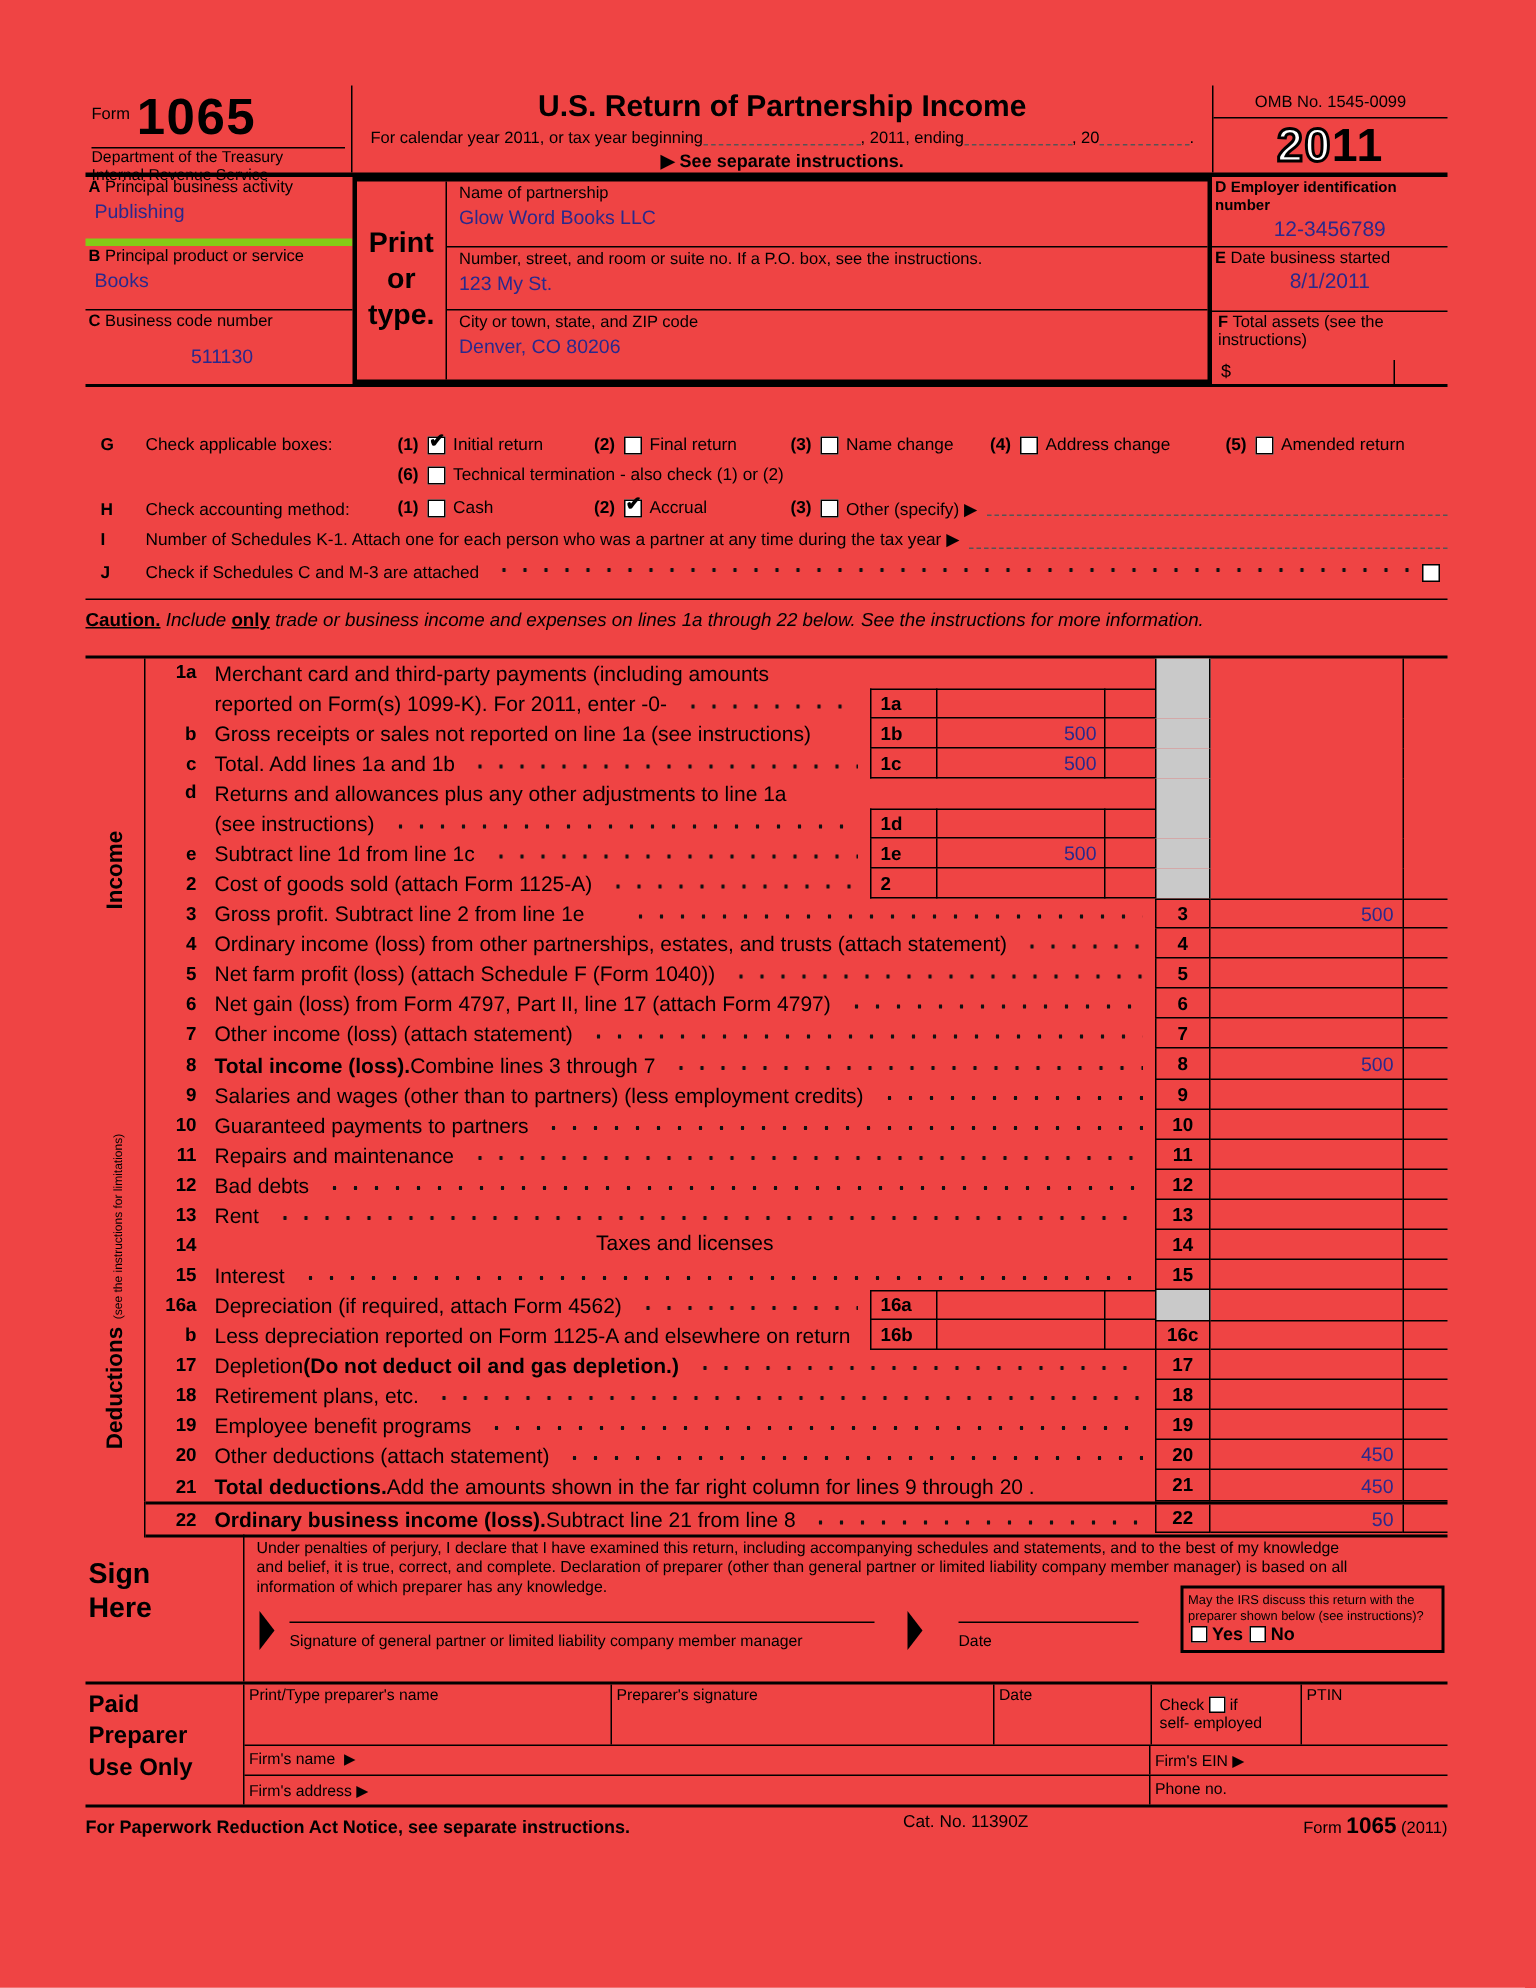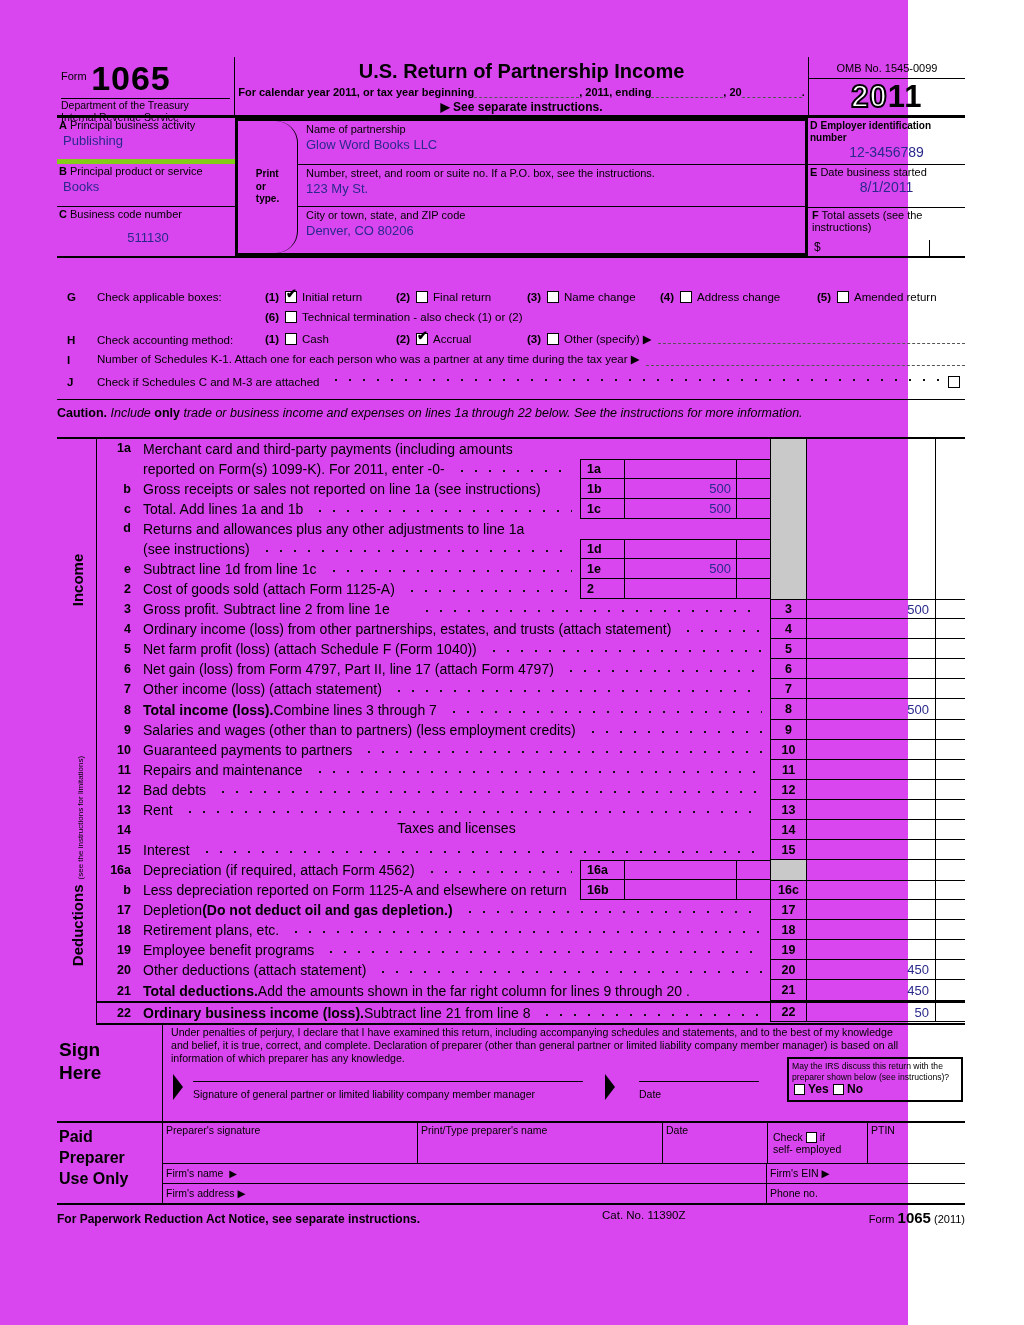--- a/index.html
+++ b/index.html
@@ -1,46 +1,46 @@
 <!DOCTYPE html>
 <html><head>
 <meta charset="utf-8">
 <style>
   * { margin:0; padding:0; box-sizing:border-box; }
   body { width:1024px; height:1325px; background:#ffffff; font-family:"Liberation Sans", sans-serif; color:#000; overflow:hidden; }
-  .page { position:relative; width:908px; height:1325px; background:#d946ef; }
+  .page { position:relative; width:1024px; height:1325px; background:#ef4444; }
   .val { color:#29298c; }
   
   .hd-top { position:absolute; left:57px; top:57px; width:908px; height:61px; display:flex; border-bottom:3px solid #000; }
   .hd-left { width:178px; border-right:1.5px solid #000; padding:2px 4px 0 4px; position:relative; }
   .form-word { font-size:11px; vertical-align:10px; }
   .form-num-big { font-size:34px; font-weight:bold; letter-spacing:1px; }
   .dept { font-size:10.5px; line-height:1.12; border-top:1px solid #000; margin-top:0px; padding-top:1px; }
   .hd-center { flex:1; text-align:center; padding-top:3px; }
   .main-title { font-size:20px; font-weight:bold; }
-  .cal-line { font-size:11px; font-weight:bold; display:flex; justify-content:center; align-items:flex-end; margin-top:3px; }
+  .cal-line { font-size:11px; font-weight:normal; display:flex; justify-content:center; align-items:center; margin-top:3px; }
   .dashfill { border-bottom:1.2px dashed #555; height:10px; }
   .see-sep { font-size:12px; font-weight:bold; margin-top:2px; }
   .hd-right { width:157px; border-left:1.5px solid #000; display:flex; flex-direction:column; }
   .omb { height:26px; border-bottom:1px solid #000; font-size:11px; display:flex; align-items:center; justify-content:center; }
   .yearbox { flex:1; display:flex; align-items:center; justify-content:center; }
   .yr-outline { font-size:31px; font-weight:bold; color:#fff; -webkit-text-stroke:2px #000; letter-spacing:1px; }
   .yr-solid { font-size:31px; font-weight:900; letter-spacing:1px; }
   
   .hd-ent { position:absolute; left:57px; top:118px; width:908px; height:140px; border-bottom:2.5px solid #000; display:flex; }
   .ent-left { width:178px; display:flex; flex-direction:column; }
   .ent-cell { padding:1px 2px; font-size:11px; }
   .ent-cell .letter { font-weight:bold; }
   .ent-val { font-size:13px; margin:2px 0 0 4px; }
   .ec-a { height:47px; border-bottom:5px solid #84cc16; }
   .ec-b { height:43px; border-bottom:1px solid #000; }
   .ec-c { height:50px; text-align:left; }
   .ec-c .ent-val { text-align:center; margin-top:10px; }
   .ent-center { width:573px; border:3px solid #000; display:flex; }
-  .ent-print { width:60px; border-right:1px solid #000; display:flex; align-items:center; justify-content:center; text-align:left; font-weight:bold; font-size:10px; line-height:1.25;border-radius:22px; }
+  .ent-print { width:60px; border-right:1px solid #000; display:flex; align-items:center; justify-content:center; text-align:center; font-weight:bold; font-size:19px; line-height:1.25; }
   .ent-fields { flex:1; display:flex; flex-direction:column; }
   .ef-row { padding:2px 0 0 8px; font-size:11px; }
   .ef-row .ent-val { margin-left:0; }
   .ef-1 { height:44px; border-bottom:1px solid #000; }
   .ef-2 { height:42px; border-bottom:1px solid #000; }
   .ef-3 { flex:1; }
   .ent-right { flex:1; display:flex; flex-direction:column; }
   .er-cell { font-size:10.5px; padding:1px 2px 0 2px; }
   .er-cell .letter { font-weight:bold; }
   .er-d { height:47px; border-bottom:1px solid #000; }
@@ -58,21 +58,21 @@
   .gitem { display:flex; align-items:center; }
   .gpre { font-weight:bold; margin-right:6px; }
   .cb { display:inline-block; width:12px; height:12px; border:1.4px solid #000; position:relative; background:#fff; margin-right:5px; flex:0 0 auto; }
   .cb .tick { position:absolute; left:0px; top:-6px; font-size:13px; font-weight:bold; }
   .gi-1 { width:131px; } .gi-2 { width:131px; } .gi-3 { width:133px; } .gi-4 { width:157px; }
   .gspacer { width:208px; }
   .gflexfill { flex:1; border-bottom:1.2px dashed #555; height:12px; margin-left:6px; }
   .dotlead { flex:1; background-image:radial-gradient(circle, #111 1.2px, transparent 1.4px); background-size:14px 4px; background-position:left center; background-repeat:repeat-x; height:4px; align-self:flex-end; margin:0 8px 6px 10px; }
   
   .caution { position:absolute; left:57px; top:399px; width:908px; border-top:1.5px solid #000; padding-top:6px; font-size:12.5px; font-style:italic; }
-  .caution b { font-style:normal; }
+  .caution b { font-style:normal;text-decoration:underline; }
   
   .maintab { position:absolute; left:57px; top:437px; width:908px; border-top:2.5px solid #000; }
   .sidebar { position:absolute; left:0; width:40px; border-right:1px solid #000; }
   .sb-income { top:0; height:281px; }
   .sb-ded { top:281px; height:281px; }
   .sb-22 { top:562px; height:24px; }
   .vlabel { position:absolute; left:50%; top:50%; transform:translate(-50%,-50%) rotate(-90deg); white-space:nowrap; font-weight:bold; font-size:15px; }
   .ded-note { font-weight:normal; font-size:8px; margin-left:5px; }
   .rows { margin-left:40px; }
   .trow { display:flex; }
@@ -718,22 +718,22 @@
   </div>
 
   <div class="prep">
     <div class="prep-title">
       <div>Paid</div>
       <div>Preparer</div>
       <div>Use Only</div>
     </div>
     <div class="prep-grid">
       <div class="pg-r1">
+        <div class="pcell pc-name"><span>Print/Type preparer's name</span></div>
         <div class="pcell pc-sig"><span>Preparer's signature</span></div>
-        <div class="pcell pc-name"><span>Print/Type preparer's name</span></div>
         <div class="pcell pc-date"><span>Date</span></div>
         <div class="pcell pc-check">
           <span>Check</span><span class="cb"></span><span>if</span>
           <div>self- employed</div>
         </div>
         <div class="pcell pc-ptin"><span>PTIN</span></div>
       </div>
       <div class="pg-r2">
         <div class="pcell pc-firm"><span>Firm's name</span>&nbsp;&nbsp;<span class="arrowglyph">▶</span></div>
         <div class="pcell pc-ein">

